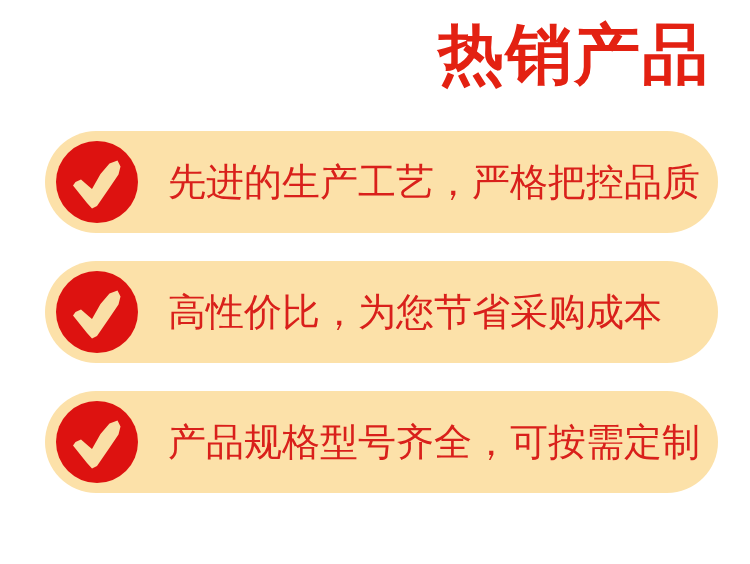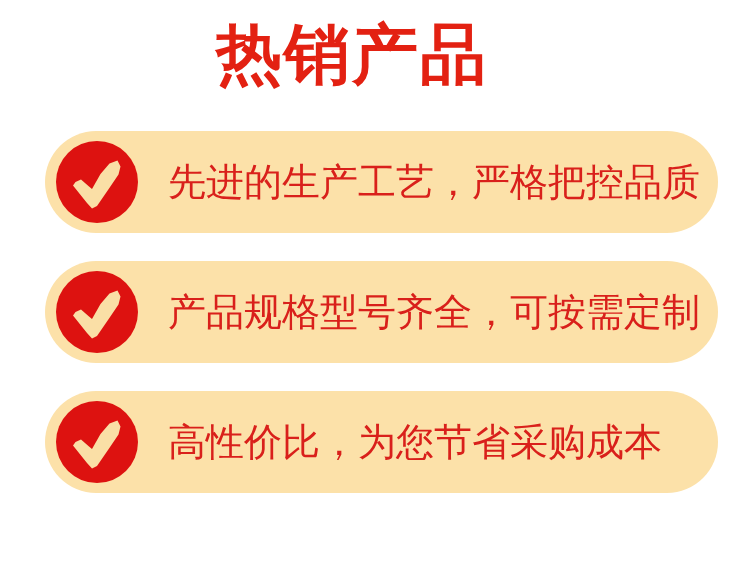--- a/index.html
+++ b/index.html
@@ -17,24 +17,24 @@
     position: relative;
     width: 750px;
     height: 564px;
     background: #ffffff;
     box-sizing: border-box;
   }
 
   
   .title {
     position: absolute;
-    left: 4px;
+    left: 14px;
     top: 14px;
     width: 696px;
-    text-align: center;
+    text-align: right;
     font-size: 66px;
     line-height: 80px;
     font-weight: bold;
     color: #e32112;
     letter-spacing: 2px;
     font-family: "Liberation Sans", "DejaVu Sans", sans-serif;
     white-space: nowrap;
   }
 
   
@@ -108,26 +108,26 @@
       </span>
       <span class="pill-text">先进的生产工艺，严格把控品质</span>
     </div>
 
     <div class="pill">
       <span class="check-badge">
         <svg viewBox="0 0 82 82" xmlns="http://www.w3.org/2000/svg">
           <path d="M17 44.5 L19.5 41 L25 38.5 L33 45.5 L36 48 L44.5 33 L53.5 22.5 L61.5 19.5 L64.5 25.5 L62.5 33.5 L52 49 L41 65 L36 67.5 L31 62 Z" fill="#fadfa6"></path>
         </svg>
       </span>
-      <span class="pill-text">产品规格型号齐全，可按需定制</span>
+      <span class="pill-text">高性价比，为您节省采购成本</span>
     </div>
 
     <div class="pill">
       <span class="check-badge">
         <svg viewBox="0 0 82 82" xmlns="http://www.w3.org/2000/svg">
           <path d="M17 44.5 L19.5 41 L25 38.5 L33 45.5 L36 48 L44.5 33 L53.5 22.5 L61.5 19.5 L64.5 25.5 L62.5 33.5 L52 49 L41 65 L36 67.5 L31 62 Z" fill="#fadfa6"></path>
         </svg>
       </span>
-      <span class="pill-text">高性价比，为您节省采购成本</span>
+      <span class="pill-text">产品规格型号齐全，可按需定制</span>
     </div>
 
   </div>
 </div>
 
 </body></html>

